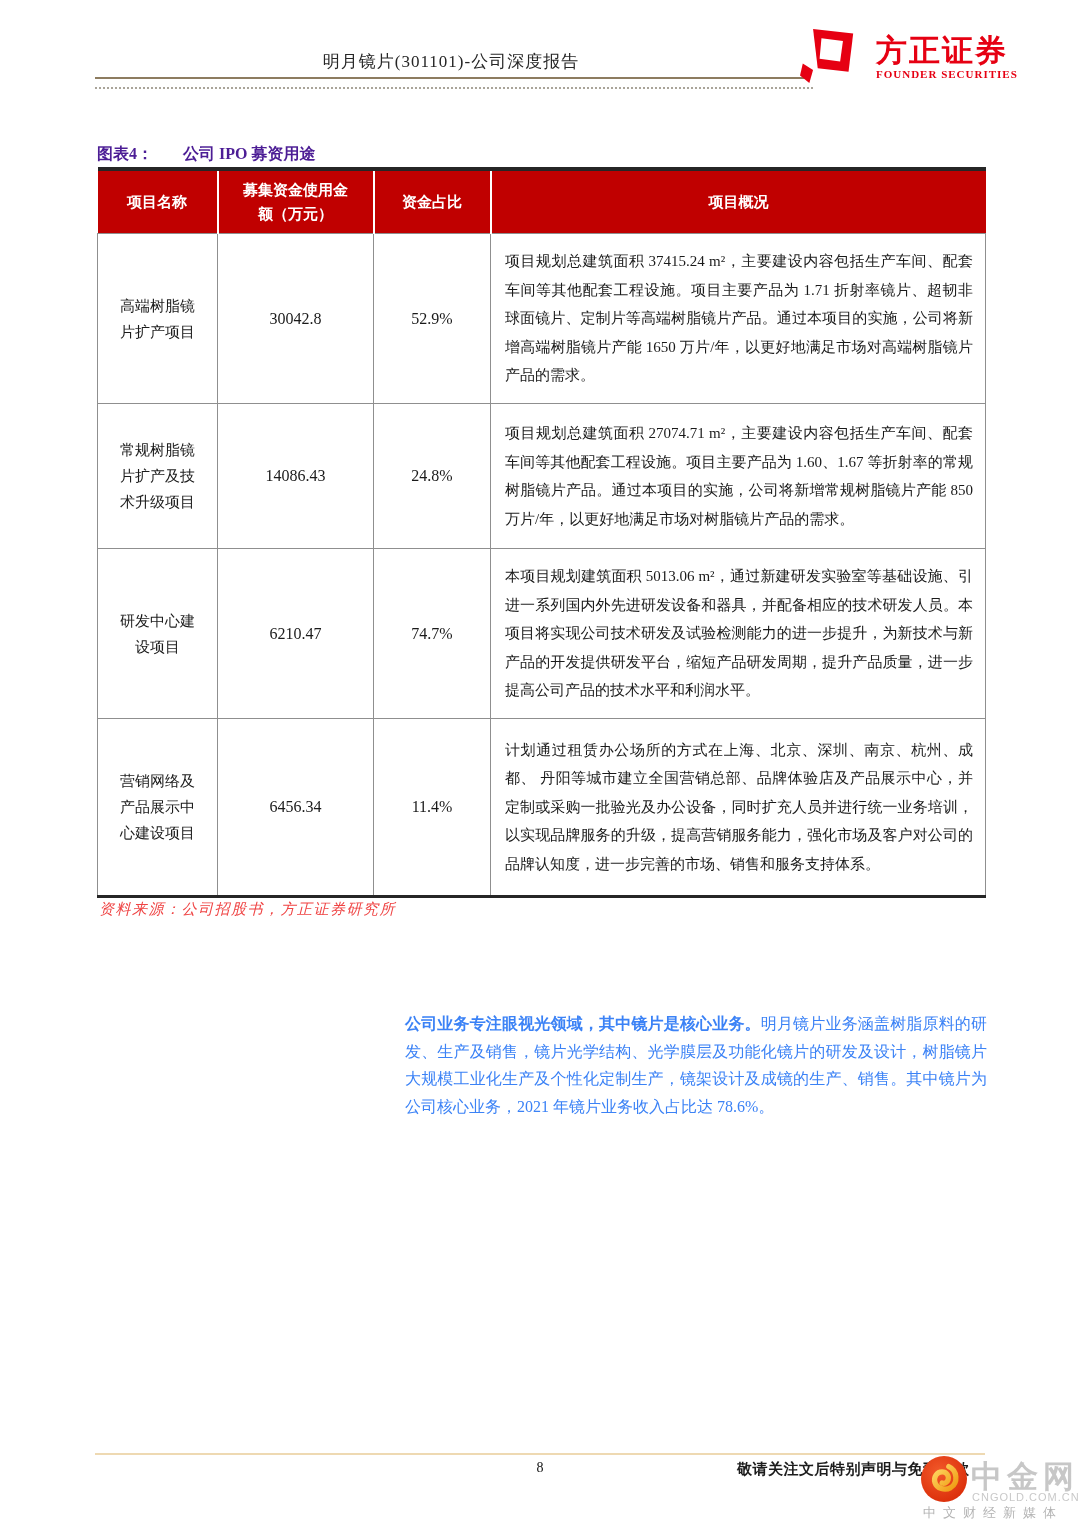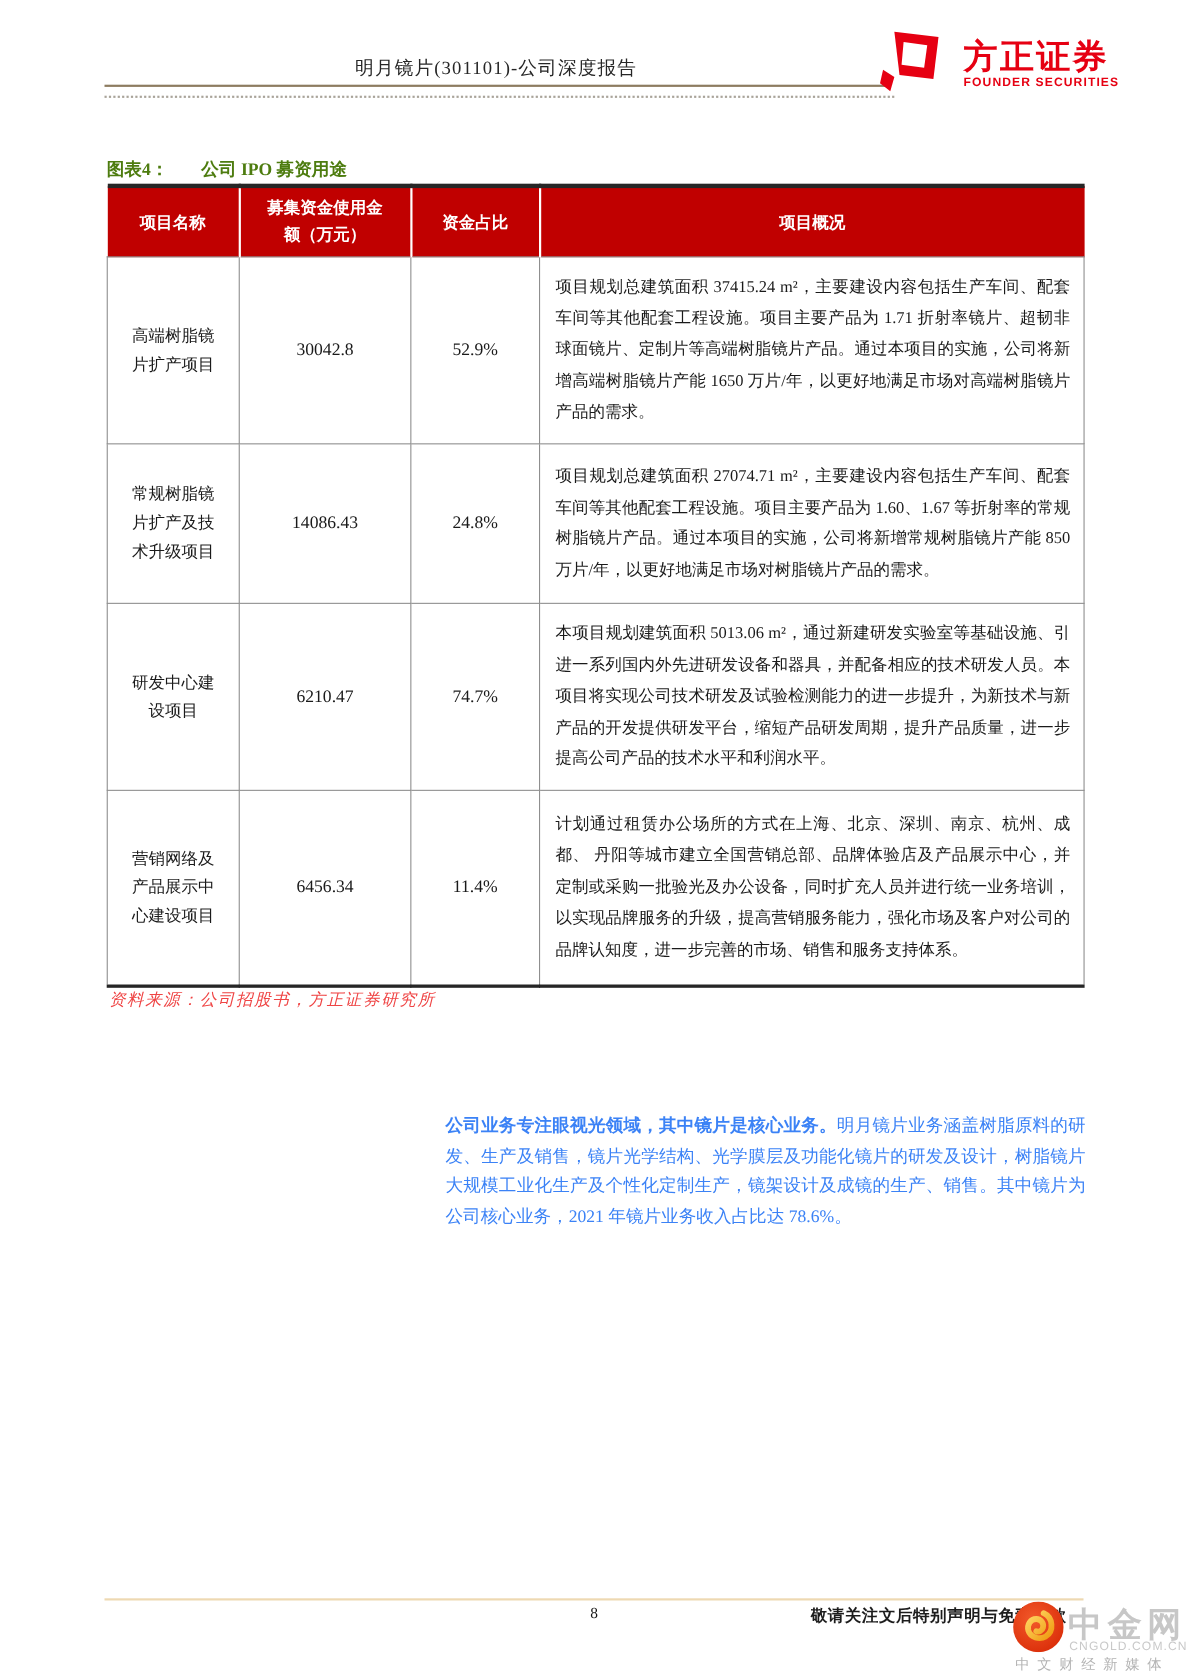--- a/index.html
+++ b/index.html
@@ -7,25 +7,25 @@
         font-family:"Liberation Serif","DejaVu Serif",serif;color:#1a1a1a;}
 
   
   .doc-header-title{position:absolute;top:50px;left:95px;width:712px;text-align:center;
         font-size:17px;letter-spacing:1px;color:#262626;}
   .rule-solid{position:absolute;top:77px;left:95px;width:714px;border-top:2px solid #8d7c60;}
   .rule-dotted{position:absolute;top:87px;left:95px;width:718px;border-top:2px dotted #a9a49a;}
   .brand{position:absolute;top:28px;left:800px;display:flex;align-items:center;gap:20px;}
   .brand-text .cn{font-family:"Liberation Sans","DejaVu Sans",sans-serif;font-weight:bold;
         font-size:31px;color:#e60012;letter-spacing:2px;line-height:32px;}
-  .brand-text .en{font-family:Liberation Sans, sans-serif;font-weight:bold;
+  .brand-text .en{font-family:Liberation Serif, serif;font-weight:bold;
         font-size:11px;color:#e60012;letter-spacing:1px;line-height:14px;}
 
   
-  .fig-caption{position:absolute;top:144px;left:97px;font-size:16px;font-weight:bold;color:#4d7c0f;}
+  .fig-caption{position:absolute;top:144px;left:97px;font-size:16px;font-weight:bold;color:#4c1d95;}
   .fig-caption .lbl{margin-right:30px;}
 
   
   .ipo-table{position:absolute;top:167px;left:97px;width:888px;border-collapse:collapse;
         border-top:4px solid #262626;border-bottom:3px solid #262626;table-layout:fixed;}
   .ipo-table th{background:#c00000;color:#ffffff;font-weight:bold;font-size:15px;
         text-align:center;vertical-align:middle;height:58px;padding:2px 4px;
         border-right:2px solid #ffffff;}
   .ipo-table th:last-child{border-right:none;}
   .ipo-table td{border:1px solid #8f8f8f;vertical-align:middle;font-size:15px;background:#fff;}

